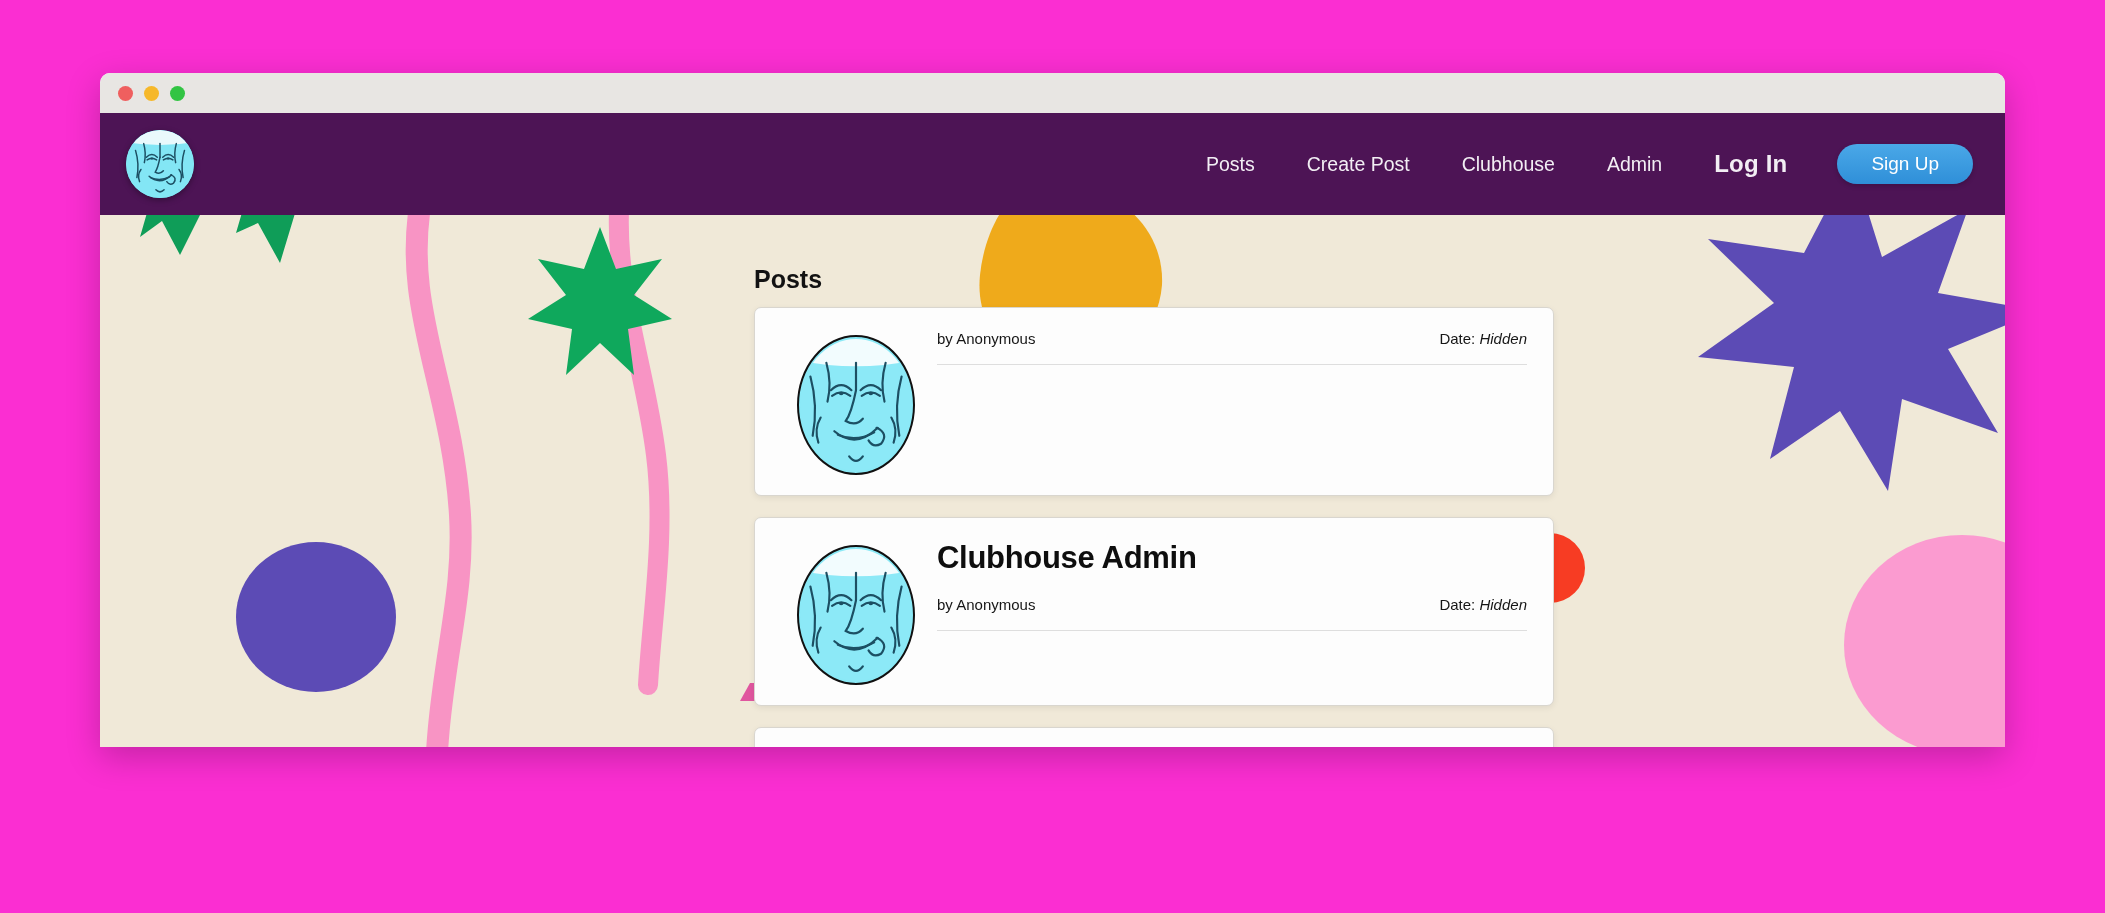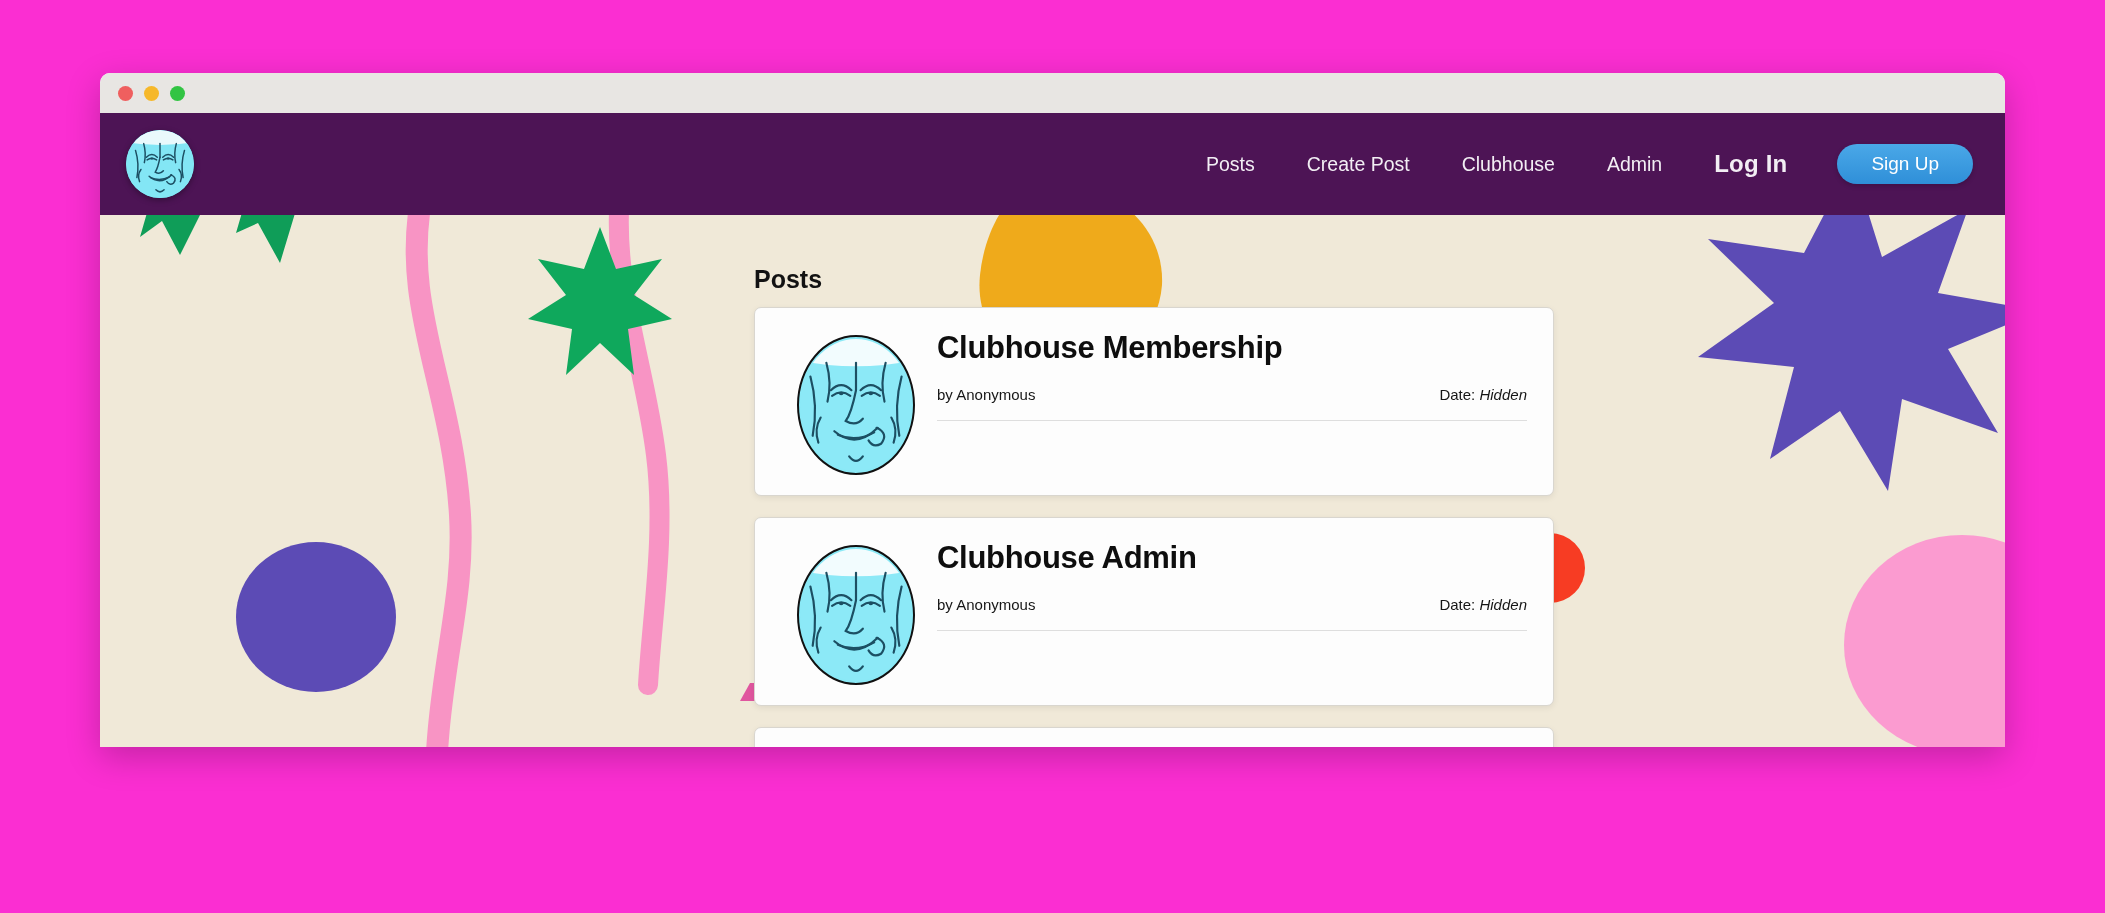--- a/index.html
+++ b/index.html
@@ -299,21 +299,20 @@
                 <path d="M44 104 Q50 112 56 104"></path>
               </g>
               <g fill="#1c4f63">
                 <ellipse cx="37" cy="49" rx="2" ry="1.4"></ellipse>
                   <ellipse cx="63" cy="49" rx="2" ry="1.4"></ellipse>
               </g>
             </g>
           </svg>
         </div>
         <div class="post-body">
-          <h2 class="post-title">Clubhouse Membership</h2>
           <div class="post-meta">
             <span class="author"><span>by</span> <strong>Anonymous</strong></span>
             <span class="date"><span>Date:</span> <em>Hidden</em></span>
           </div>
           <hr class="post-divider">
         </div>
       </article>
 
       <article class="post-card">
         <div class="post-avatar">

